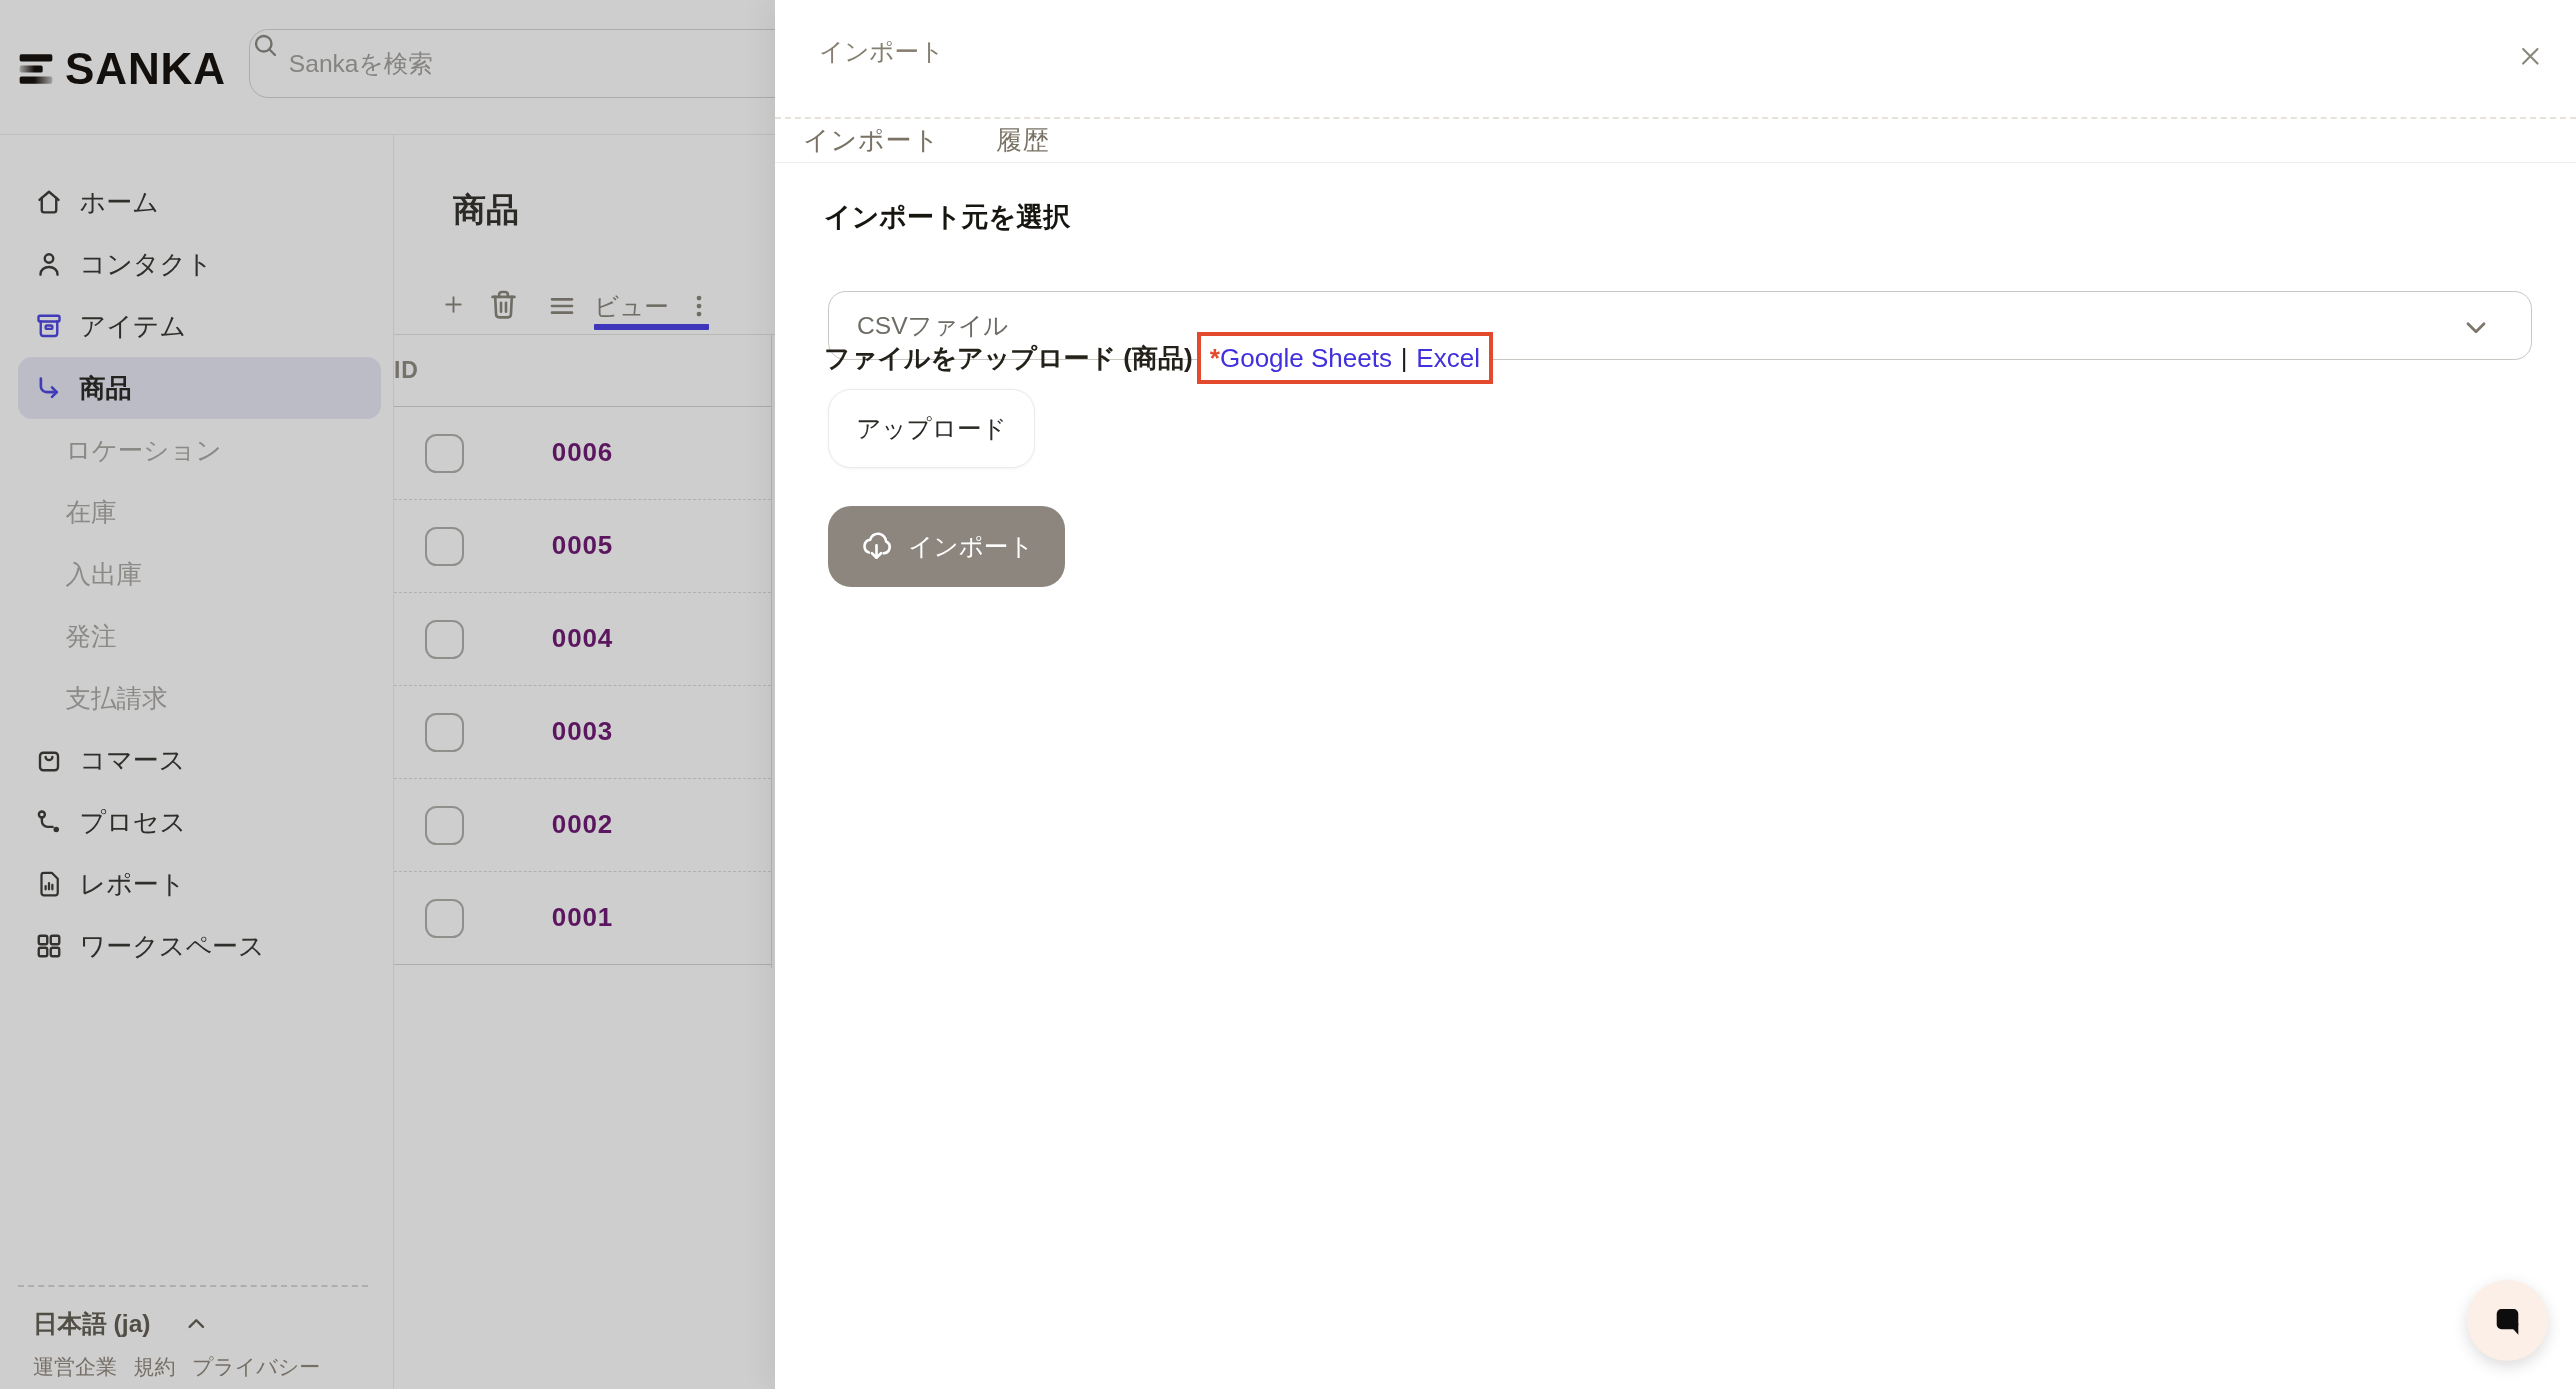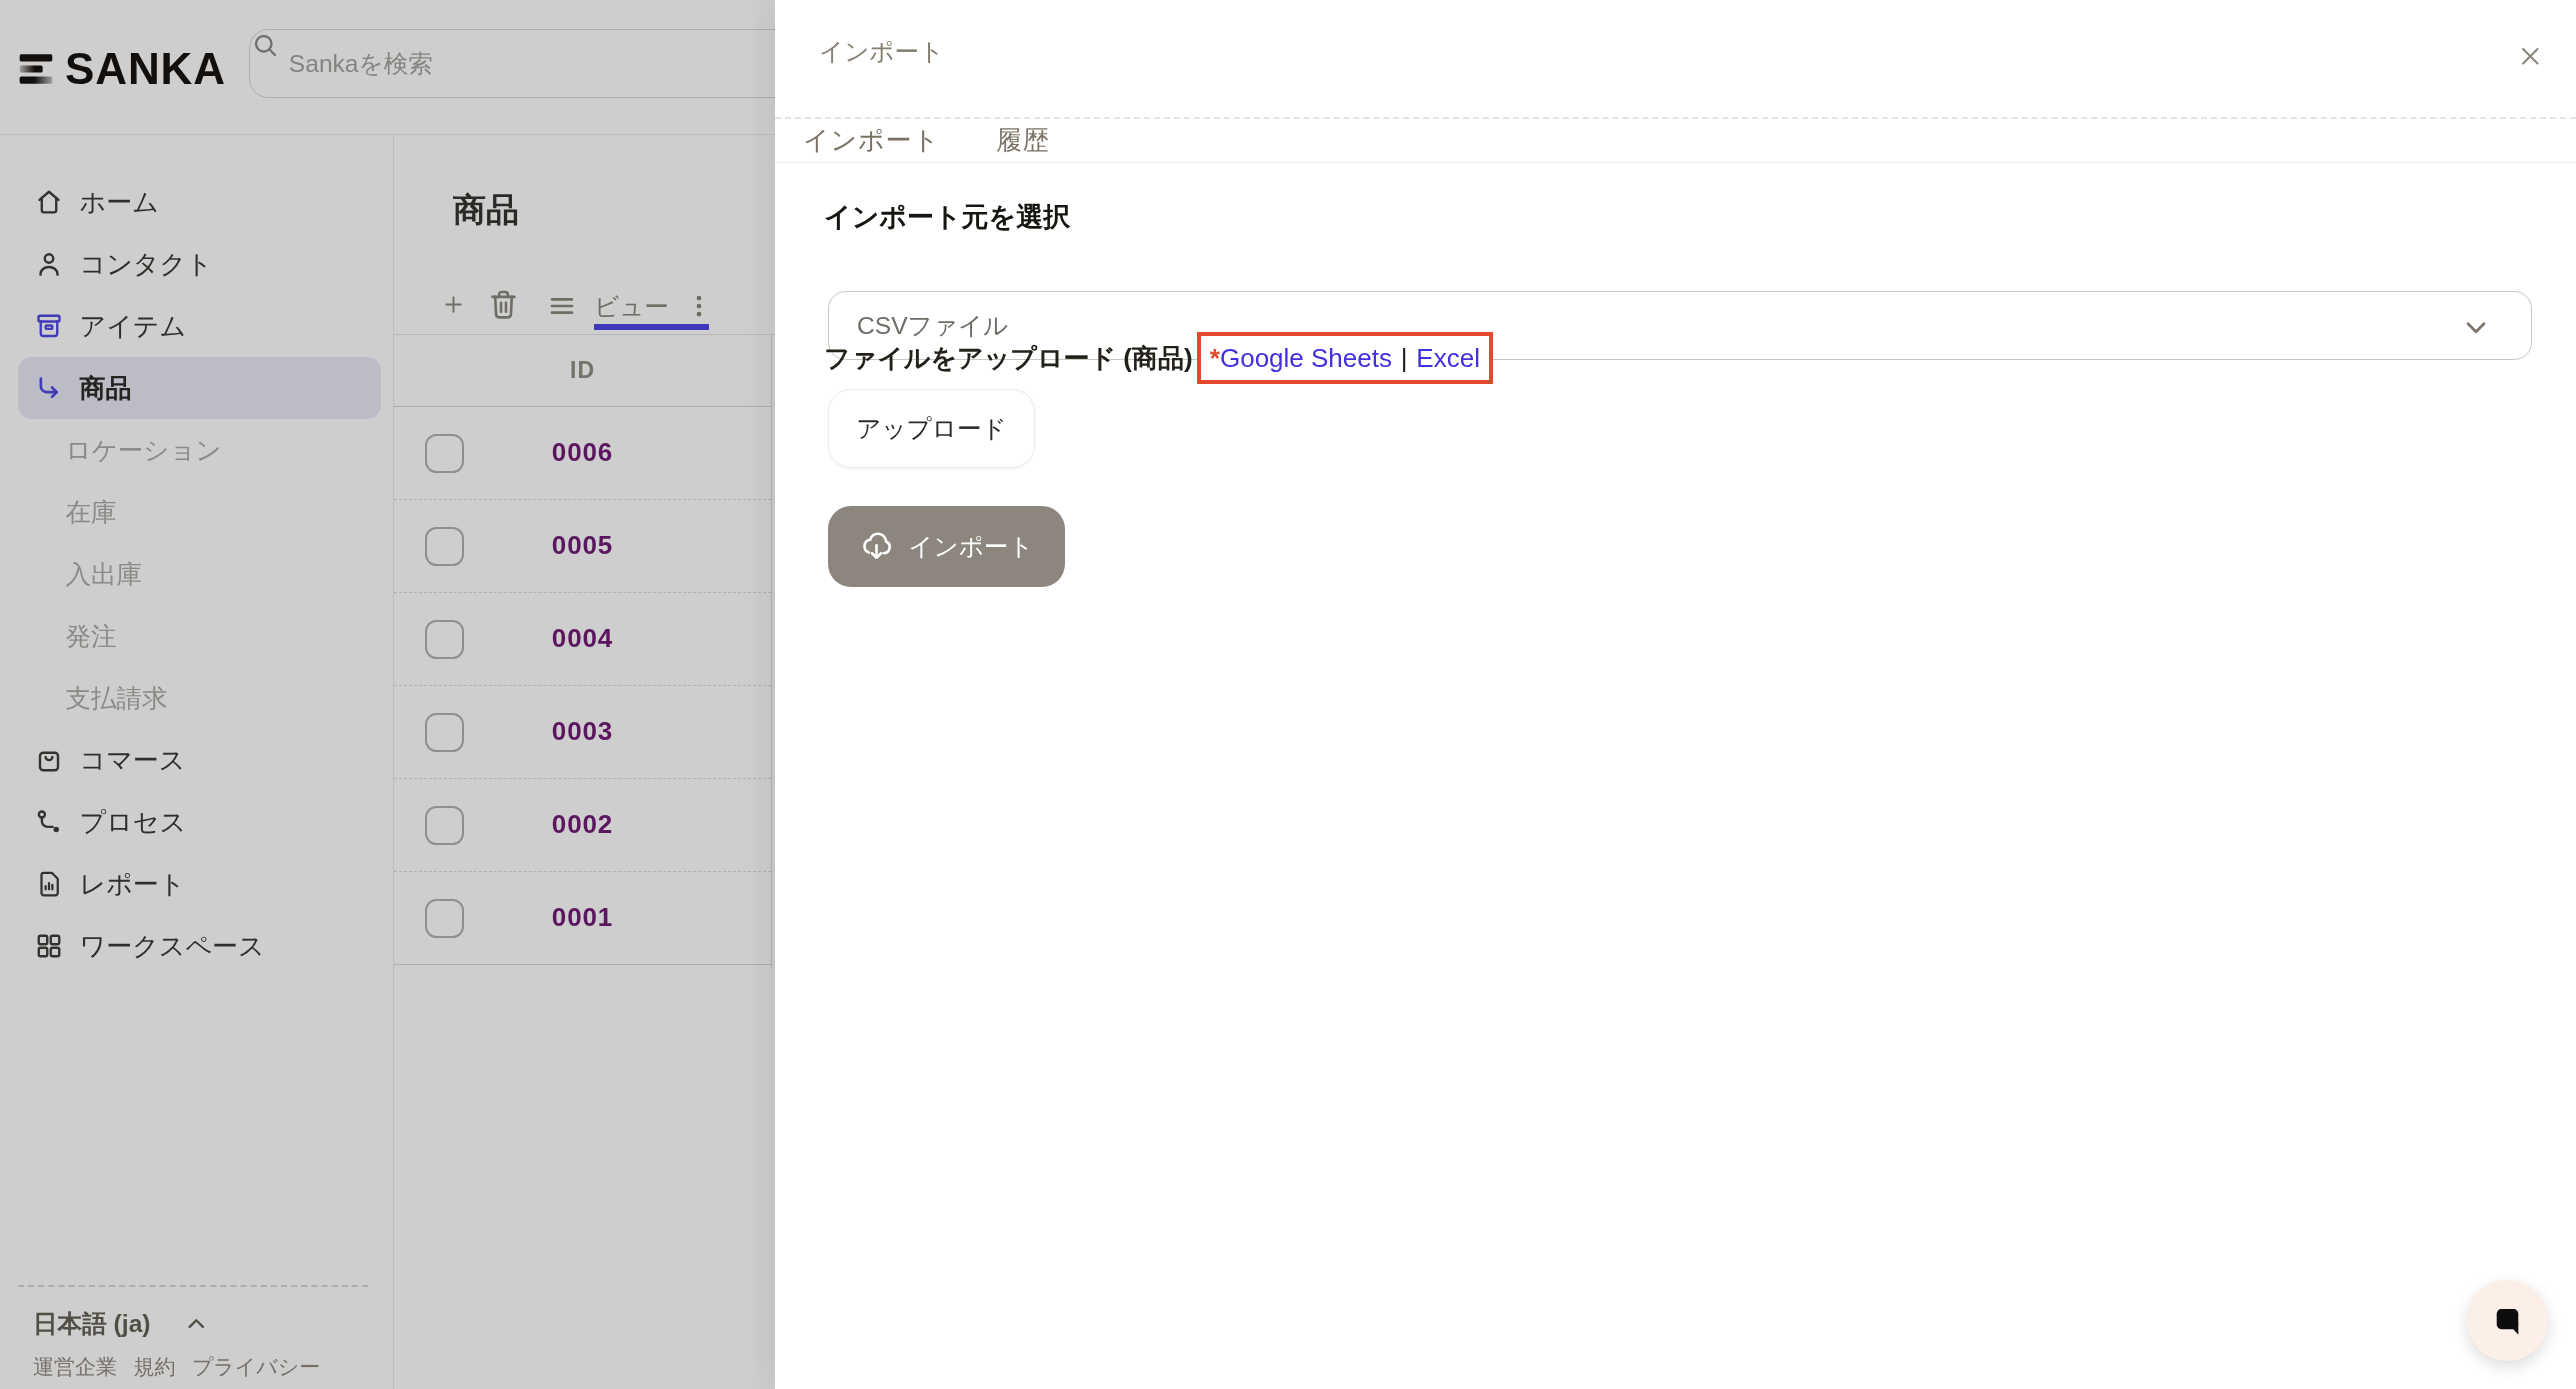--- a/index.html
+++ b/index.html
@@ -48,21 +48,21 @@
   .toolbar { position:absolute; left:0; top:138px; width:382px; height:62px; border-bottom:1.8px solid #e5e3df; }
   .tb-icon { position:absolute; color:#8a867c; cursor:pointer; }
   .tb-plus { left:48px; top:20px; width:23px; height:23px; }
   .tb-trash { left:92px; top:14px; width:35px; height:35px; }
   .tb-menu { left:152px; top:16.7px; width:32px; height:32px; }
   .tb-view { position:absolute; left:200px; top:16.7px; font-size:24.6px; color:#8a867c; cursor:pointer; }
   .tb-kebab { left:290px; top:17.6px; width:30px; height:30px; }
   .view-underline { position:absolute; left:200px; top:189px; width:115px; height:6.2px;
                     background:#4c42e8; border-radius:0.9px; }
   .tbl-header { position:absolute; left:0; top:200px; width:377px; height:72px;
-                border-bottom:1.8px solid #d6d4d0; display:flex; align-items:center; justify-content:center; }
+                border-bottom:1.8px solid #d6d4d0; display:flex; align-items:center; }
   .tbl-header .hdr { font-size:23px; font-weight:700; letter-spacing:0.9px; color:#908d83; }
   .col-border { position:absolute; left:377px; top:200px; height:633px; border-right:1.8px solid #e0ded9; }
   .tbl-body { position:absolute; left:0; top:272px; width:377px; }
   .t-row { position:relative; height:93px; border-bottom:1.8px dashed #dcdad6; }
   .t-row:last-child { border-bottom:1.8px solid #d8d6d2; }
   .cbx { position:absolute; left:31px; top:27px; width:39px; height:39px; border:2.6px solid #b3b1ad;
          border-radius:11.4px; background:#fff; cursor:pointer; }
   .rid { position:absolute; left:0; top:0; width:100%; height:91px; display:flex; align-items:center;
          justify-content:center; font-size:26px; font-weight:700; color:#701a75; letter-spacing:0.9px; }
 

